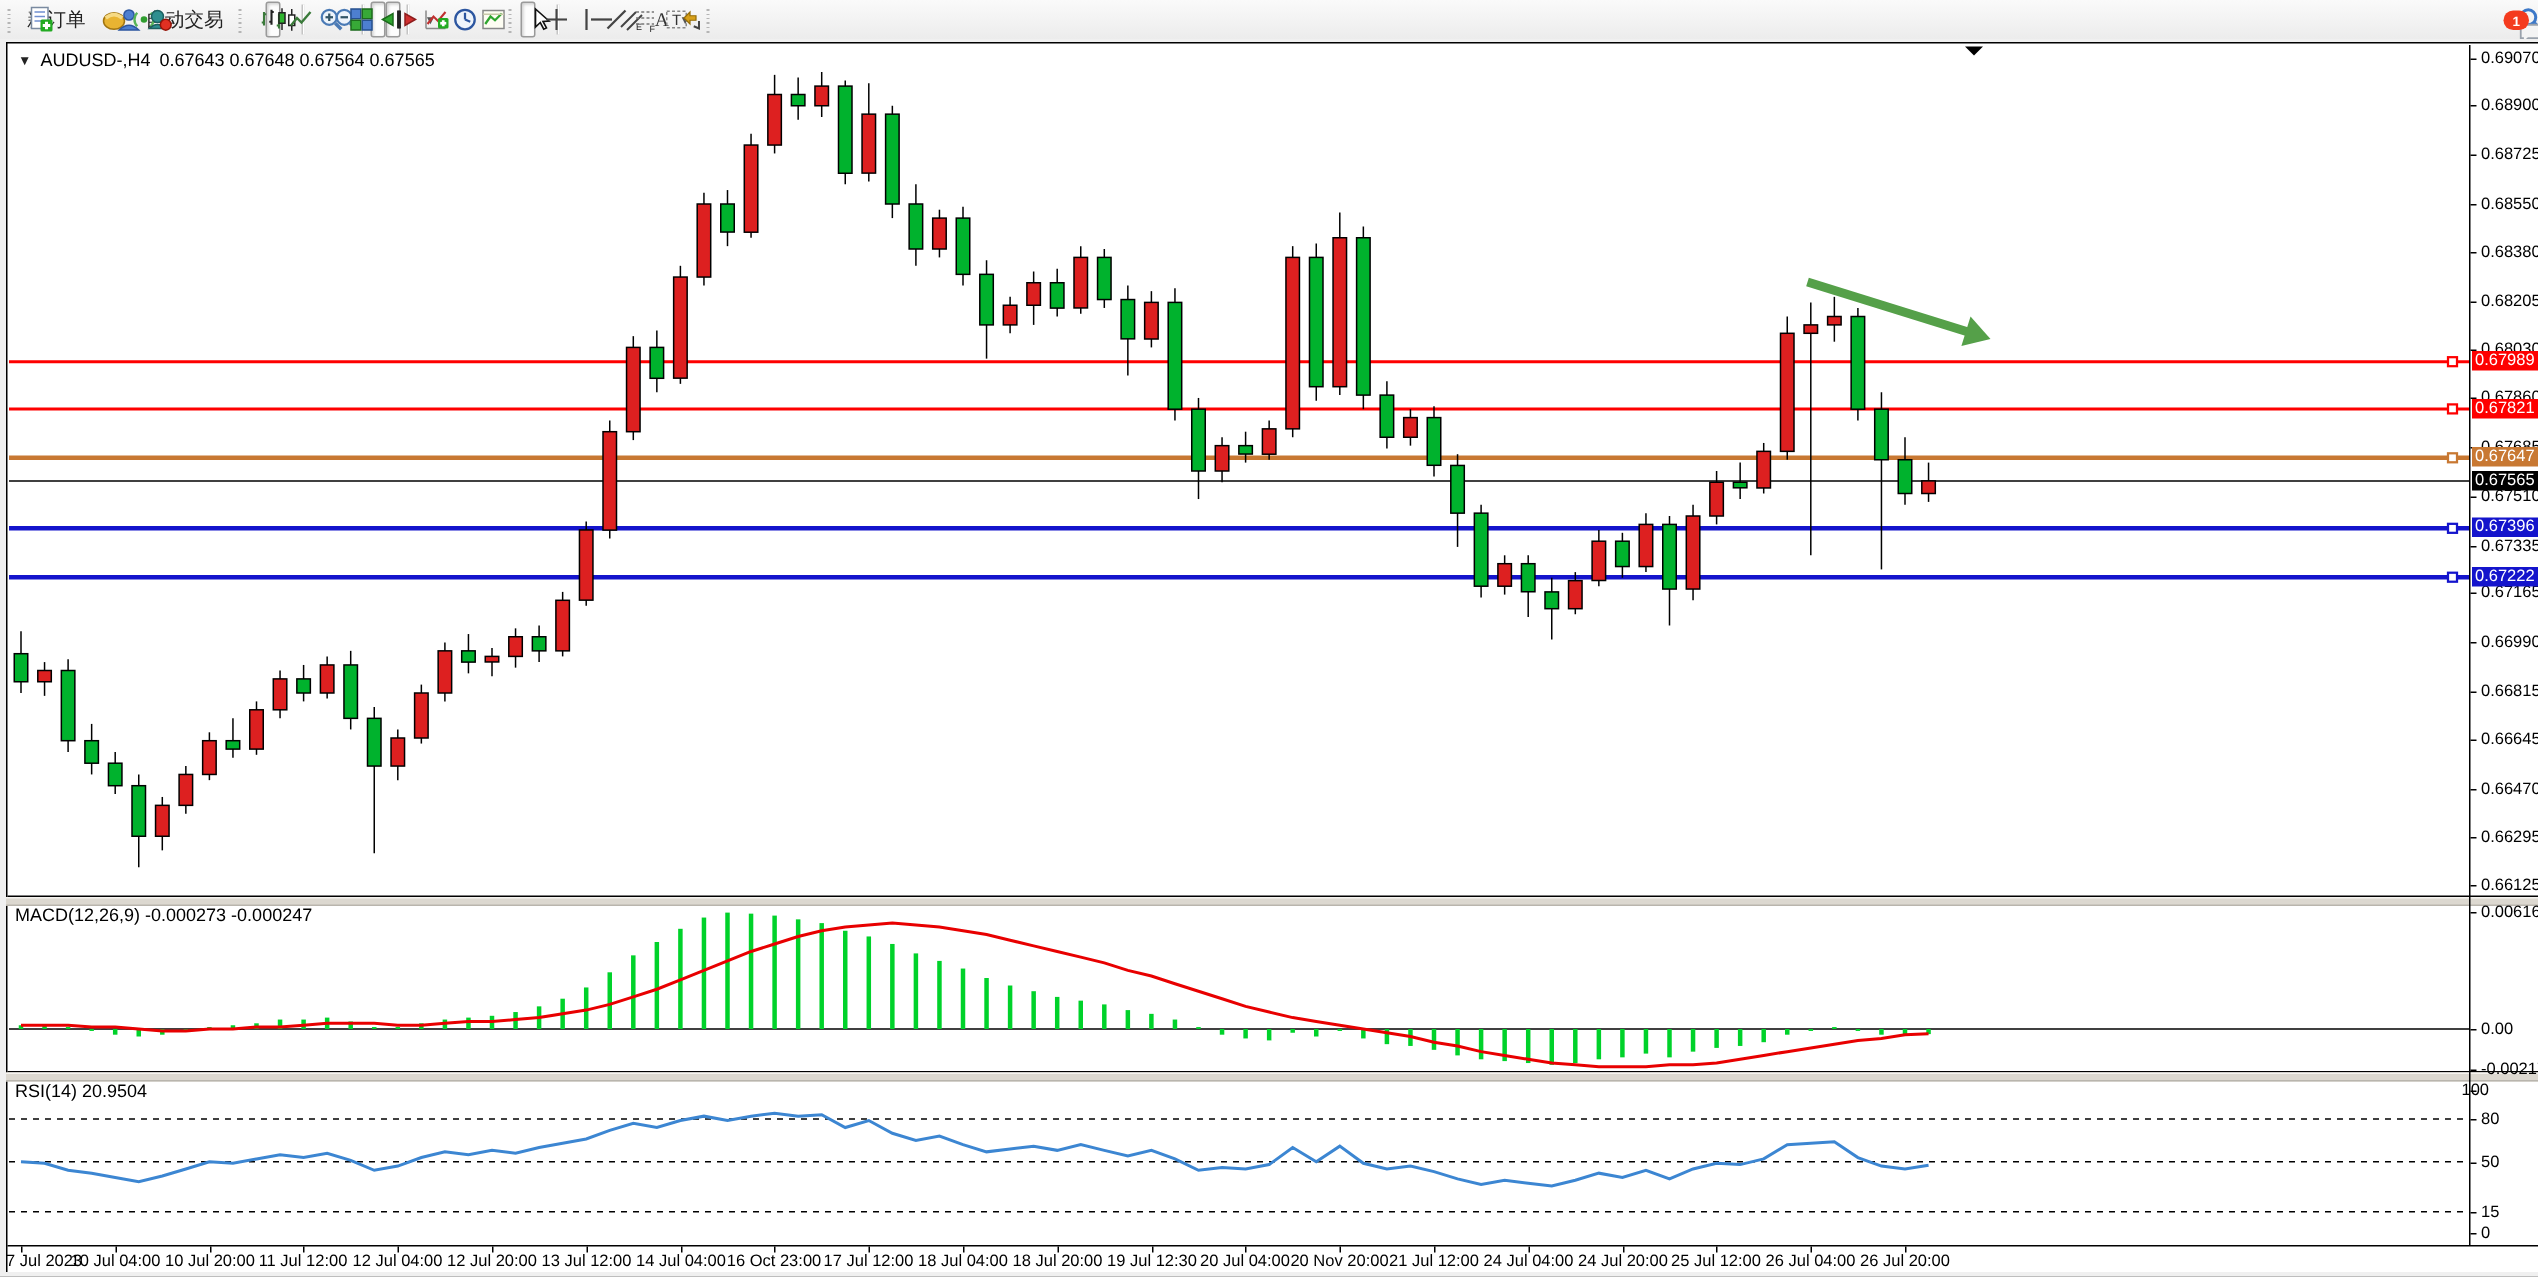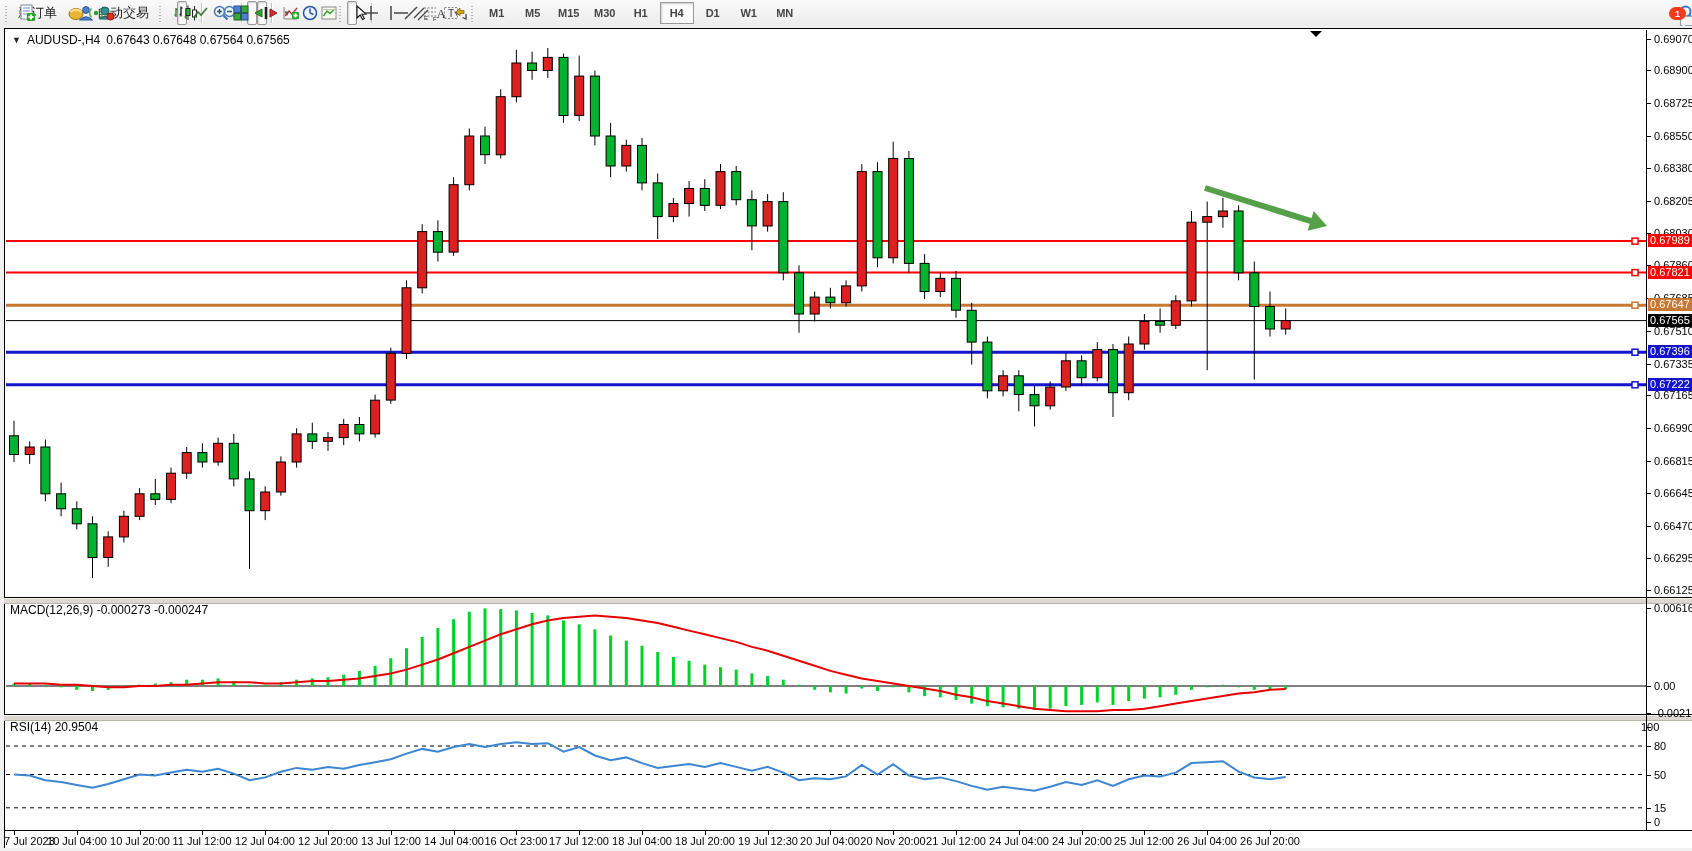--- a/index.html
+++ b/index.html
@@ -248,31 +248,20 @@
     <div class="tb-btn">
       <svg class="icon18" viewBox="0 0 18 18">
         <path d="M4 8 L8 4 L8 6.5 L12 6.5 L12 9.5 L8 9.5 L8 12 Z" fill="#d8a018" stroke="#946c08" stroke-width="0.8"></path>
         <path d="M14 10 L14 15 L10.5 13.5" fill="none" stroke="#444" stroke-width="1.3"></path>
       </svg>
       <span class="caret">▼</span>
     </div>
 
     <div class="tb-grip"></div>
 
-    <div id="timeframes" style="display:flex;align-items:center;">
-        <div class="tf-btn">M1</div>
-        <div class="tf-btn">M5</div>
-        <div class="tf-btn">M15</div>
-        <div class="tf-btn">M30</div>
-        <div class="tf-btn">H1</div>
-        <div class="tf-btn pressed">H4</div>
-        <div class="tf-btn">D1</div>
-        <div class="tf-btn">W1</div>
-        <div class="tf-btn">MN</div>
-      </div>
 
     <div class="tb-right">
       <svg class="icon18" viewBox="0 0 18 18">
         <circle cx="7.5" cy="7.5" r="5" fill="none" stroke="#3c78c8" stroke-width="2"></circle>
         <line x1="11.5" y1="11.5" x2="16" y2="16" stroke="#3c78c8" stroke-width="2.6"></line>
       </svg>
       <div style="position:relative">
         <svg class="icon18" viewBox="0 0 18 18">
           <path d="M2.5 3.5 h13 v9 h-8 l-3.5 3 v-3 h-1.5 Z" fill="#f4f4f4" stroke="#9aa2ac" stroke-width="1.2"></path>
         </svg>

